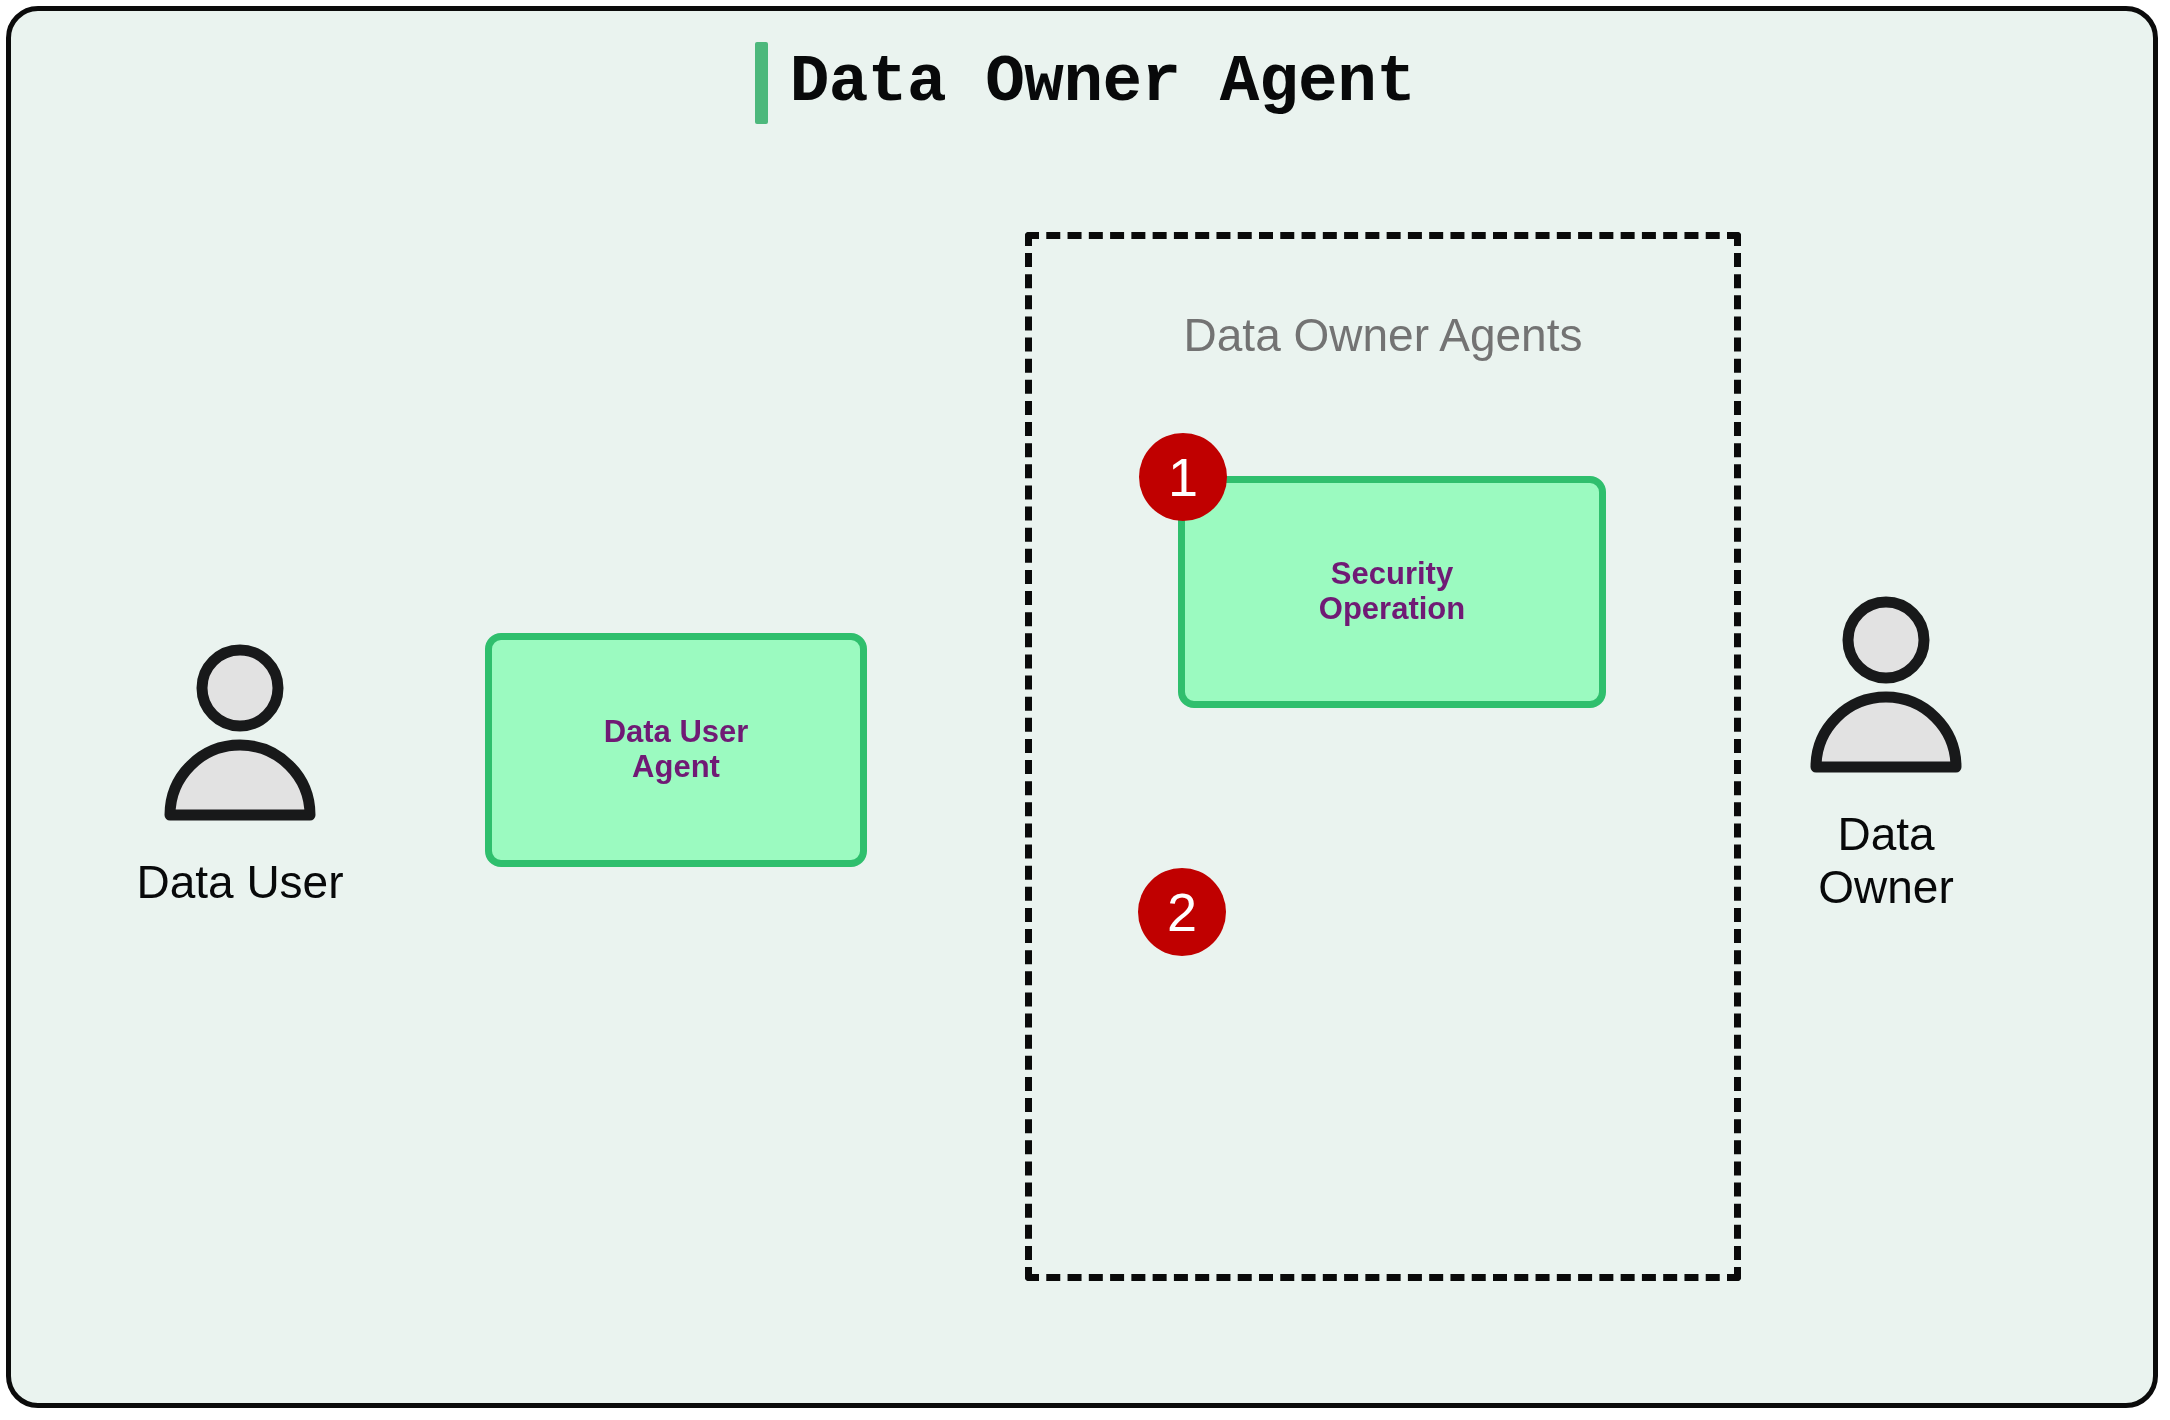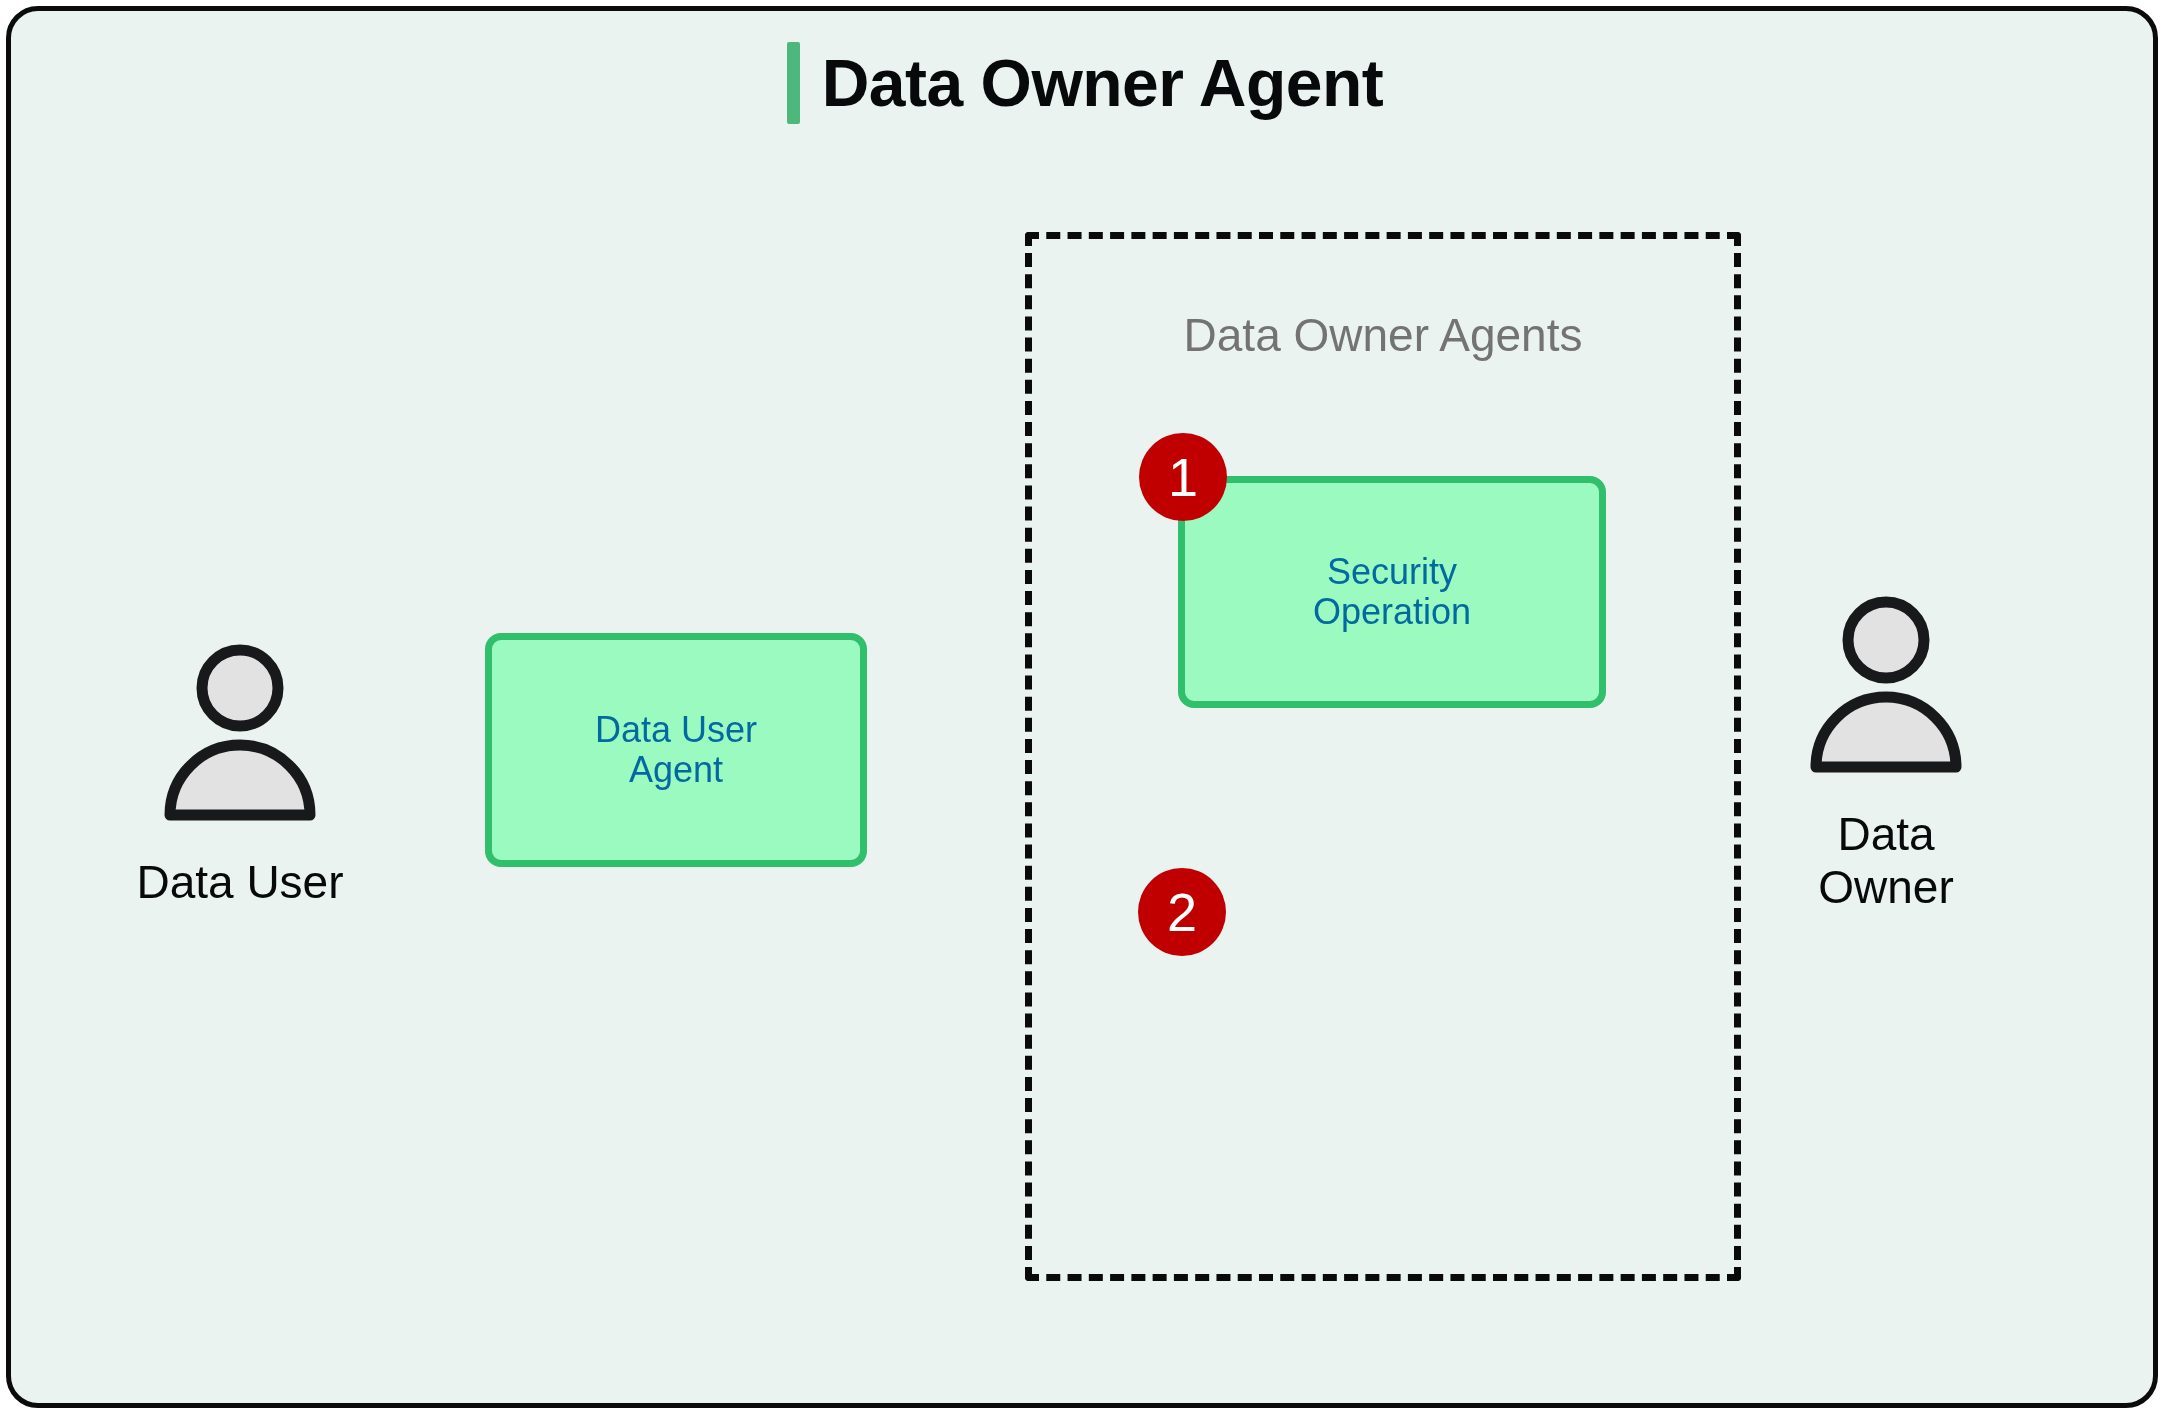--- a/index.html
+++ b/index.html
@@ -38,20 +38,21 @@
   .title-wrap {
     position: absolute;
     left: 0;
     top: 28px;
     width: 2170px;
     height: 110px;
     display: flex;
     align-items: center;
     justify-content: center;
     gap: 22px;
+    font-family: Liberation Mono, monospace;
   }
   .title-bar {
     width: 13px;
     height: 82px;
     background: #4DB87C;
     border-radius: 2px;
     flex: 0 0 auto;
   }
   .title-text {
     font-size: 66px;
@@ -68,24 +69,24 @@
     box-sizing: border-box;
     background: #9BFAC0;
     border: 7px solid #2FBF6D;
     border-radius: 16px;
     display: flex;
     align-items: center;
     justify-content: center;
     text-align: center;
   }
   .agent-box .agent-label {
-    font-size: 36px;
+    font-size: 31px;
     line-height: 1.12;
-    color: #0369a1;
-    font-weight: 400;
+    color: #701a75;
+    font-weight: 700;
     padding: 0 14px;
     white-space: pre-line;
   }
 
   
   #box-data-user-agent {
     left: 485px;
     top: 633px;
     width: 382px;
     height: 234px;

